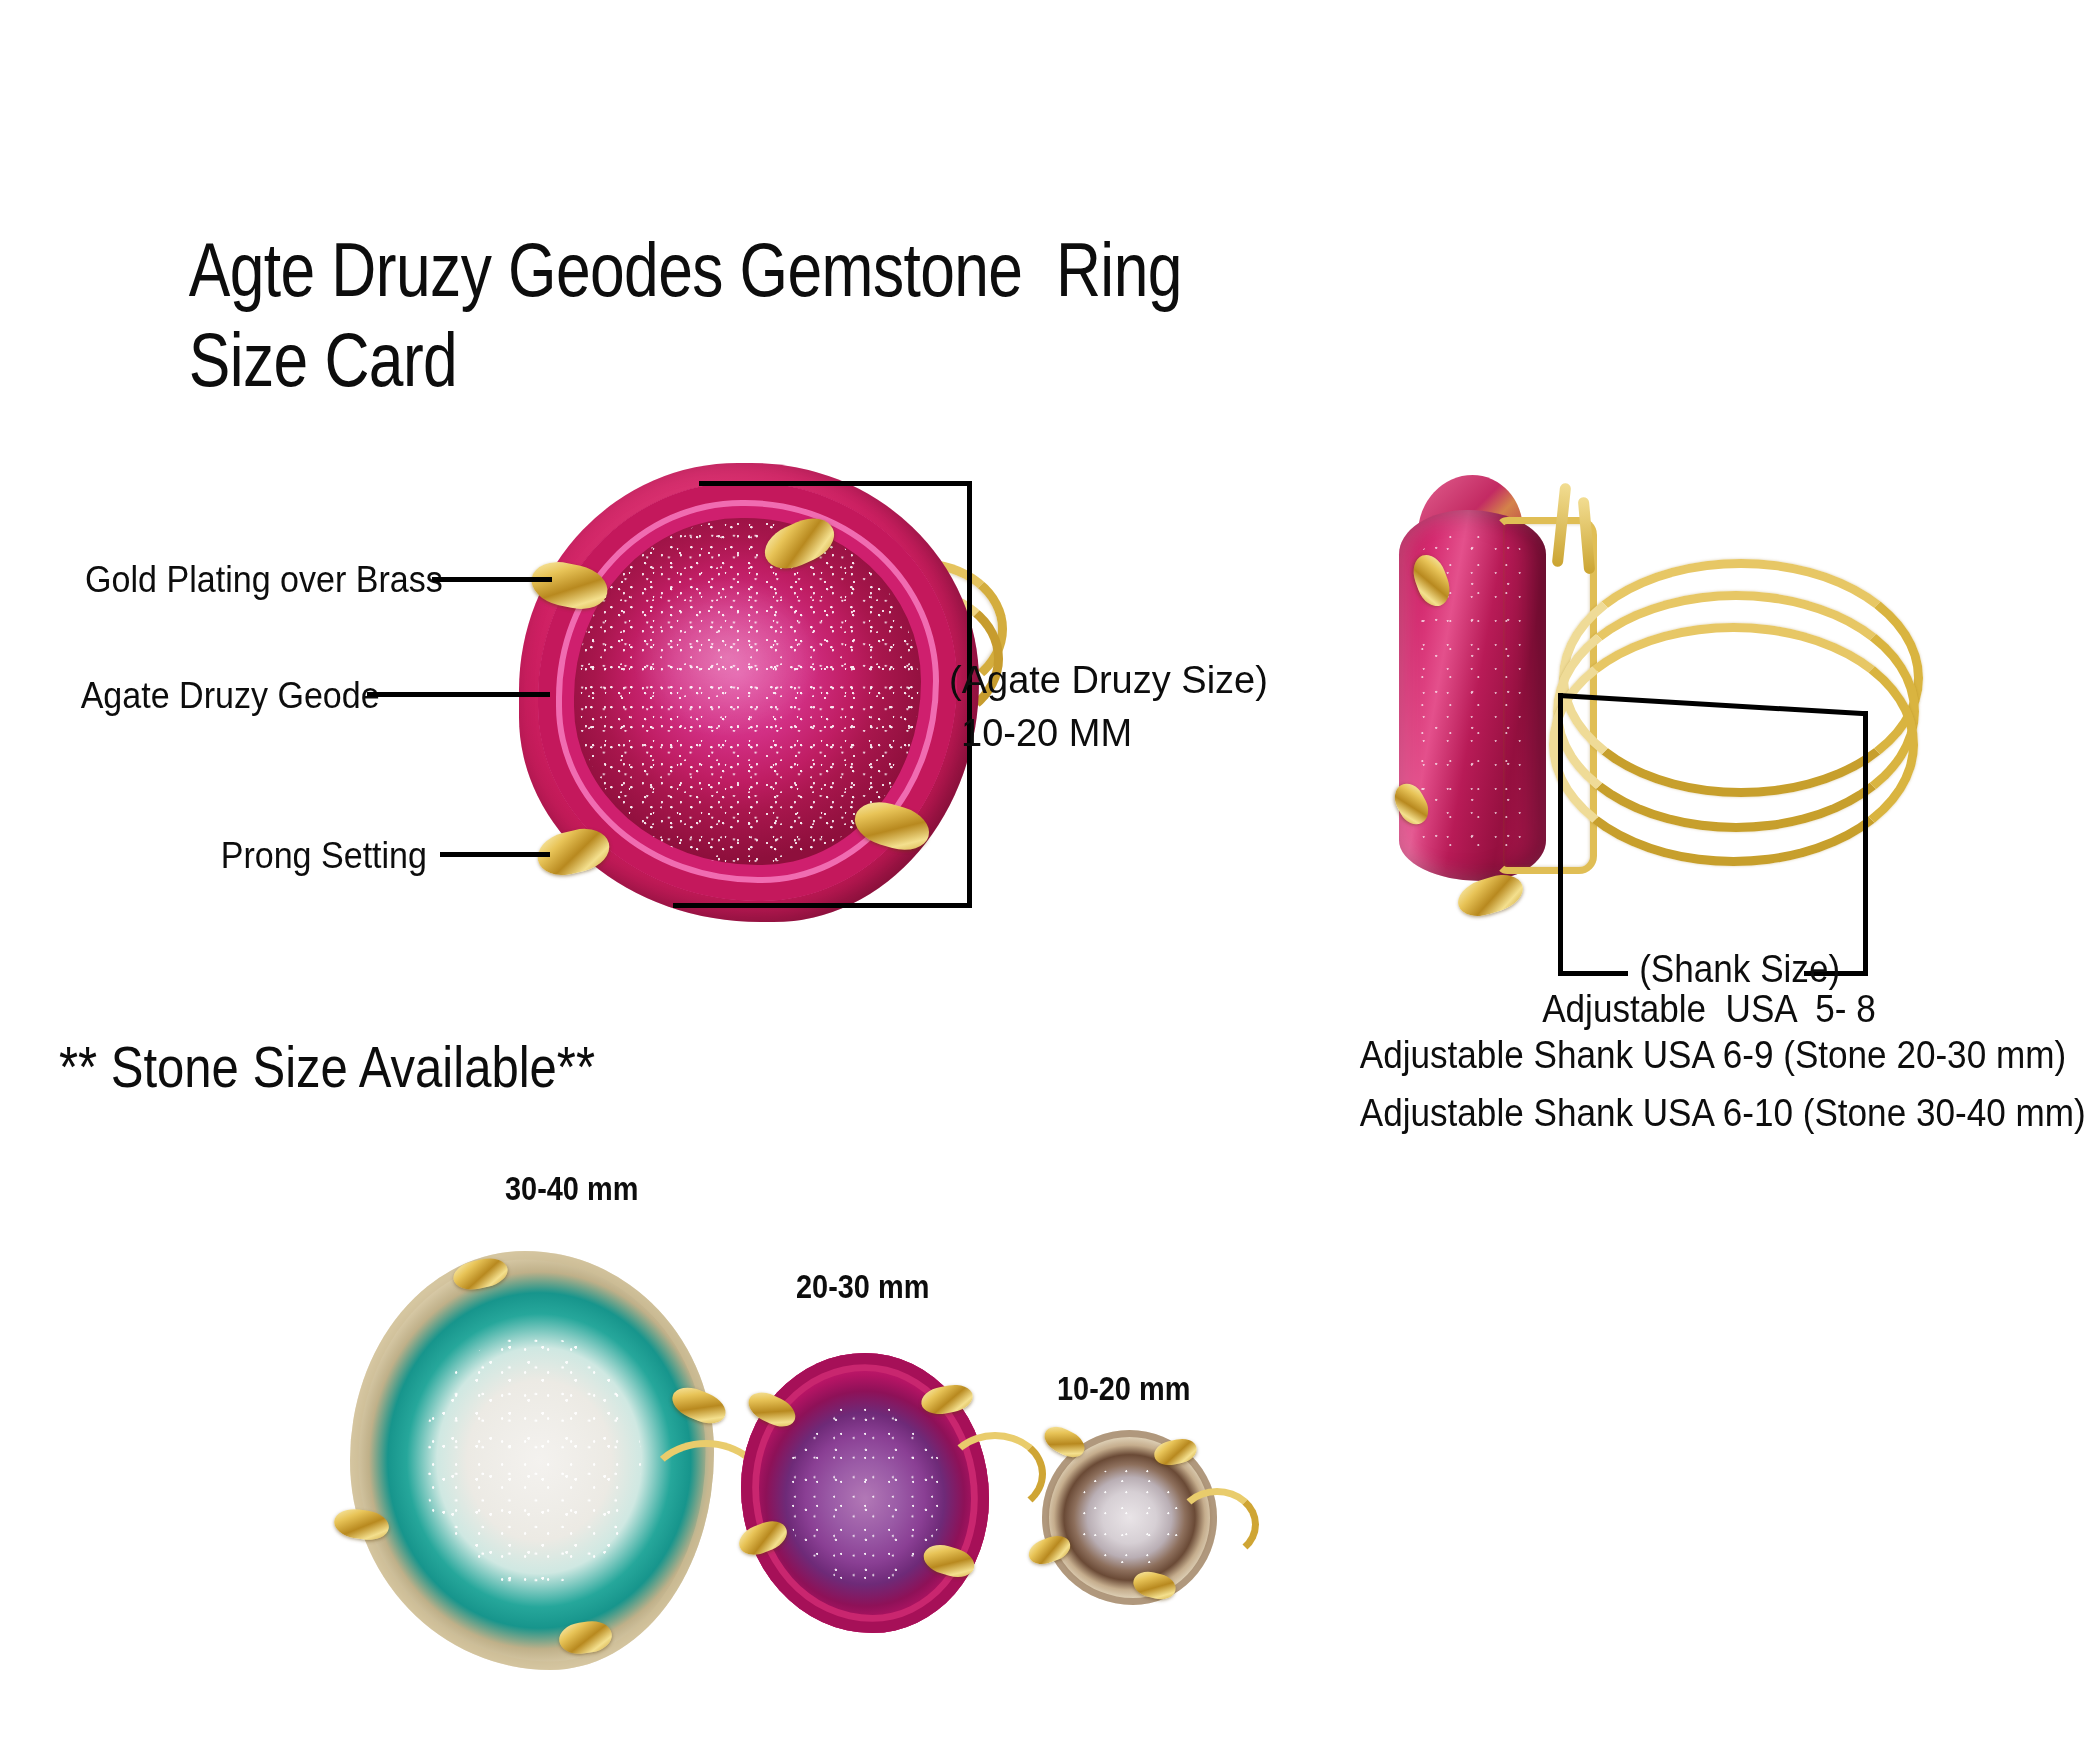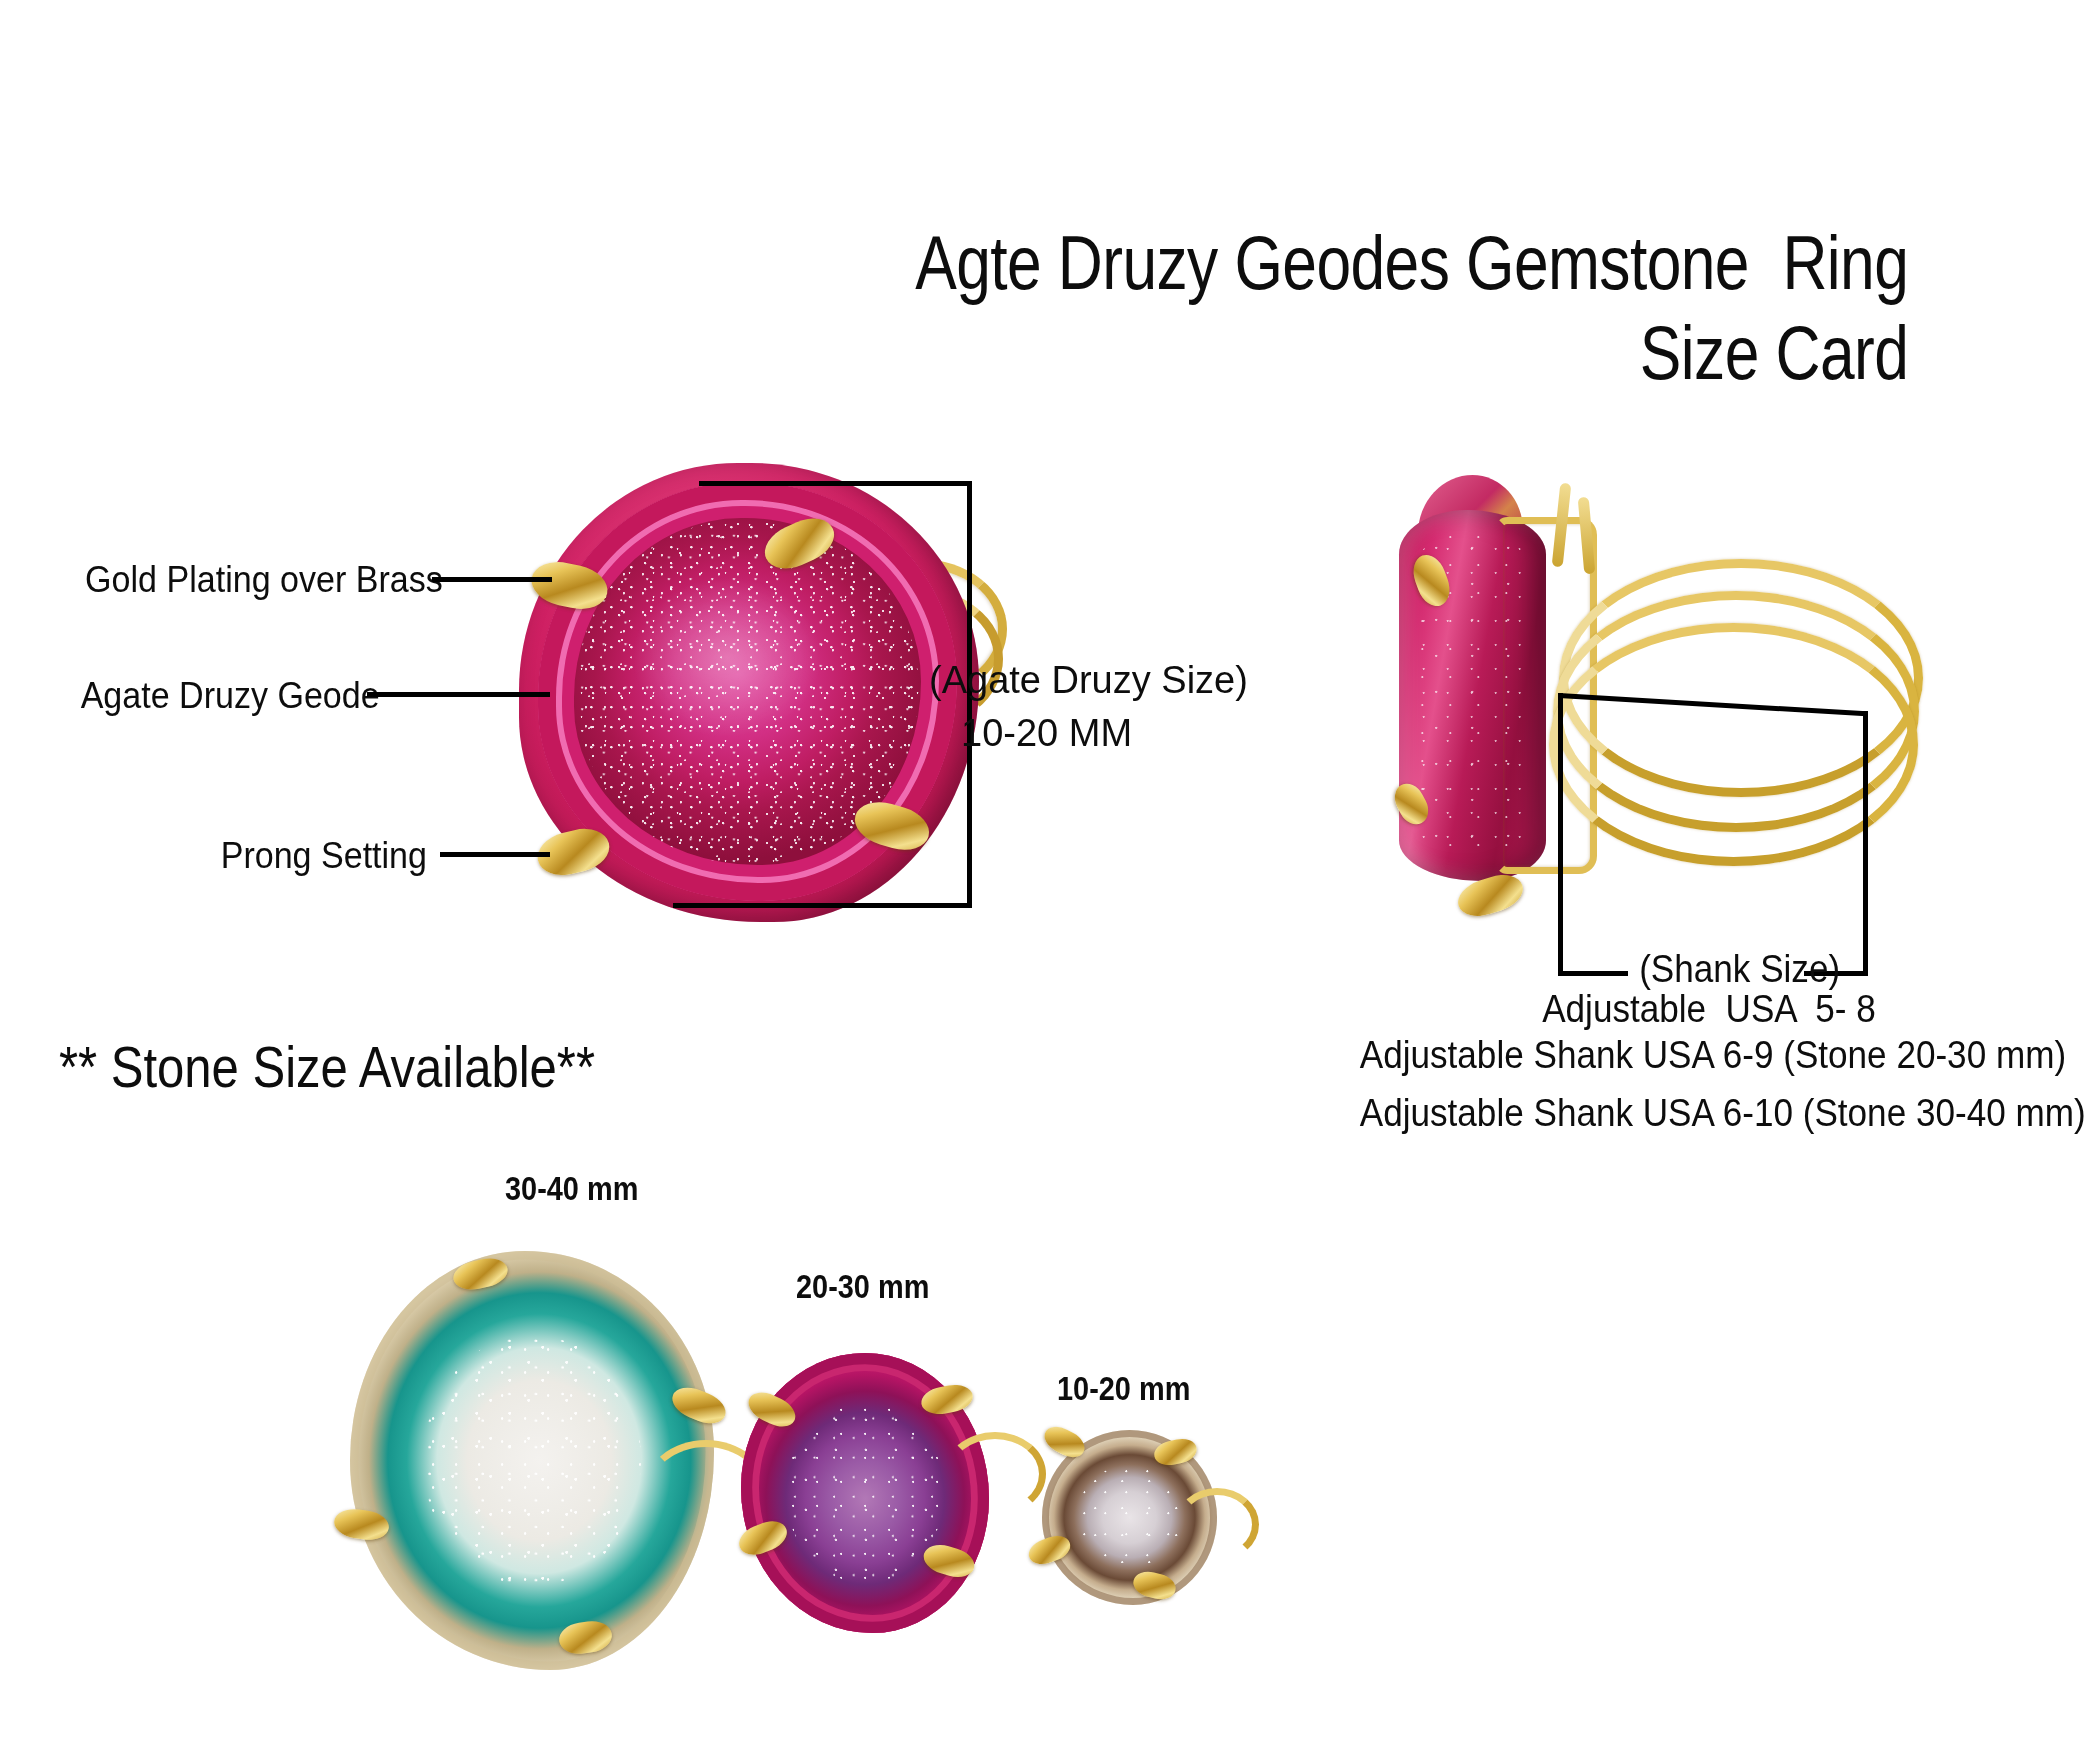--- a/index.html
+++ b/index.html
@@ -8,22 +8,22 @@
     width:2097px; height:1748px;
     position:relative;
     font-family:"Liberation Sans", sans-serif;
     color:#0d0d0d;
     overflow:hidden;
   }
   .card { position:absolute; inset:0; background:#fff; }
 
   
   .title-block{
-    position:absolute; left:0; top:218px; width:2097px;
-    text-align:right; line-height:1.18;
+    position:absolute; left:0; top:225px; width:2097px;
+    text-align:left; line-height:1.18;
   }
   .title-line{
     font-size:76px; font-weight:400; letter-spacing:-0.7px;
     transform:scaleX(.82); transform-origin:center;
     white-space:pre;
   }
 
   
   .txt{ position:absolute; white-space:pre; line-height:1.15; }
   .lbl{ font-size:37px; font-weight:400; transform:scaleX(.92); transform-origin:left center; }
@@ -217,21 +217,21 @@
   <div class="hline" style="left:367px;top:692px;width:183px;"></div>
 
   <div class="txt lbl r" style="left:56px;top:835px;width:371px;text-align:right;">Prong Setting</div>
   <div class="hline" style="left:440px;top:852px;width:110px;"></div>
 
   <div>
     <div class="hline" style="left:699px;top:481px;width:273px;"></div>
     <div class="vline" style="left:967px;top:481px;height:426px;"></div>
     <div class="hline" style="left:673px;top:903px;width:299px;"></div>
   </div>
-  <div class="txt ann" style="left:929px;top:659px;">(Agate Druzy Size)</div>
+  <div class="txt ann" style="left:949px;top:659px;">(Agate Druzy Size)</div>
   <div class="txt ann" style="left:961px;top:712px;">10-20 MM</div>
 
   <div class="ring-side">
     <div class="side-top-chip"></div>
     <div class="side-stone"></div>
     <div class="side-cage"></div>
     <div class="spike" style="left:165px;top:-5.6px;height:84px;transform:rotate(6deg);"></div>
     <div class="spike" style="left:190px;top:8.4px;height:77px;transform:rotate(-5deg);"></div>
     <div class="prong" style="left:14px;top:76px;width:53px;height:31px;transform:rotate(70deg);"></div>
     <div class="prong" style="left:-1.4px;top:301px;width:43px;height:28px;transform:rotate(62deg);"></div>

